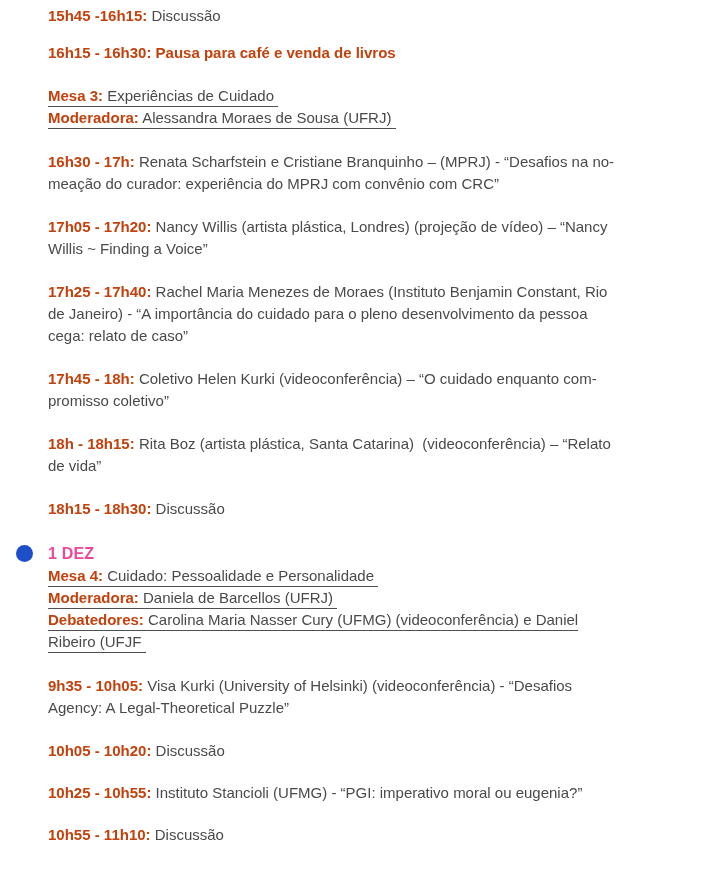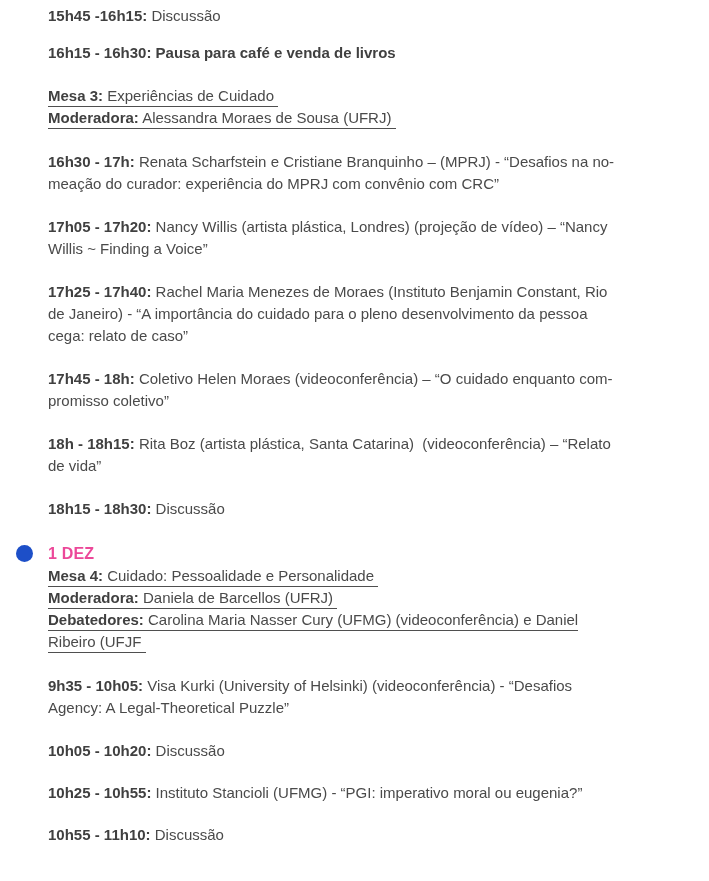--- a/index.html
+++ b/index.html
@@ -3,21 +3,21 @@
 <meta charset="utf-8">
 <style>
   html,body{margin:0;padding:0;}
   body{
     width:709px;height:881px;background:#ffffff;overflow:hidden;
     font-family:"Liberation Sans","DejaVu Sans",sans-serif;
     color:#4a4a4a;position:relative;
   }
   .page{padding:5px 20px 0 48px;}
   .line{display:block;height:22px;line-height:22px;font-size:15px;white-space:pre;}
-  .b{font-weight:700;color:#404040;}
+  .b{font-weight:700;color:#c2410c;}
   .entry{margin:0 0 21px 0;}
   .mb15{margin-bottom:15px;}
   .mt30{margin-top:12px;}
   .mt23{margin-top:23px;}
   .mb20{margin-bottom:20px;}
   .mesa-block{margin-bottom:22px;}
   .uline{display:inline-block;line-height:20px;border-bottom:1.6px solid #4f4f4f;padding-bottom:0px;}
   .day-line{position:relative;height:22px;line-height:22px;}
   .day-label{font-size:16px;font-weight:700;color:#ec4899;letter-spacing:0.2px;}
   .bullet{position:absolute;left:-32px;top:2px;width:17px;height:17px;border-radius:50%;}
@@ -51,21 +51,21 @@
     <div class="line">Willis ~ Finding a Voice”</div>
   </div>
 
   <div class="entry">
     <div class="line"><span class="b">17h25 - 17h40:</span><span> Rachel Maria Menezes de Moraes (Instituto Benjamin Constant, Rio</span></div>
     <div class="line">de Janeiro) - “A importância do cuidado para o pleno desenvolvimento da pessoa</div>
     <div class="line">cega: relato de caso”</div>
   </div>
 
   <div class="entry">
-    <div class="line"><span class="b">17h45 - 18h:</span><span> Coletivo Helen Moraes (videoconferência) – “O cuidado enquanto com-</span></div>
+    <div class="line"><span class="b">17h45 - 18h:</span><span> Coletivo Helen Kurki (videoconferência) – “O cuidado enquanto com-</span></div>
     <div class="line">promisso coletivo”</div>
   </div>
 
   <div class="entry">
     <div class="line"><span class="b">18h - 18h15:</span><span> Rita Boz (artista plástica, Santa Catarina)  (videoconferência) – “Relato</span></div>
     <div class="line">de vida”</div>
   </div>
 
   <div class="entry">
     <div class="line"><span class="b">18h15 - 18h30:</span><span> Discussão</span></div>

